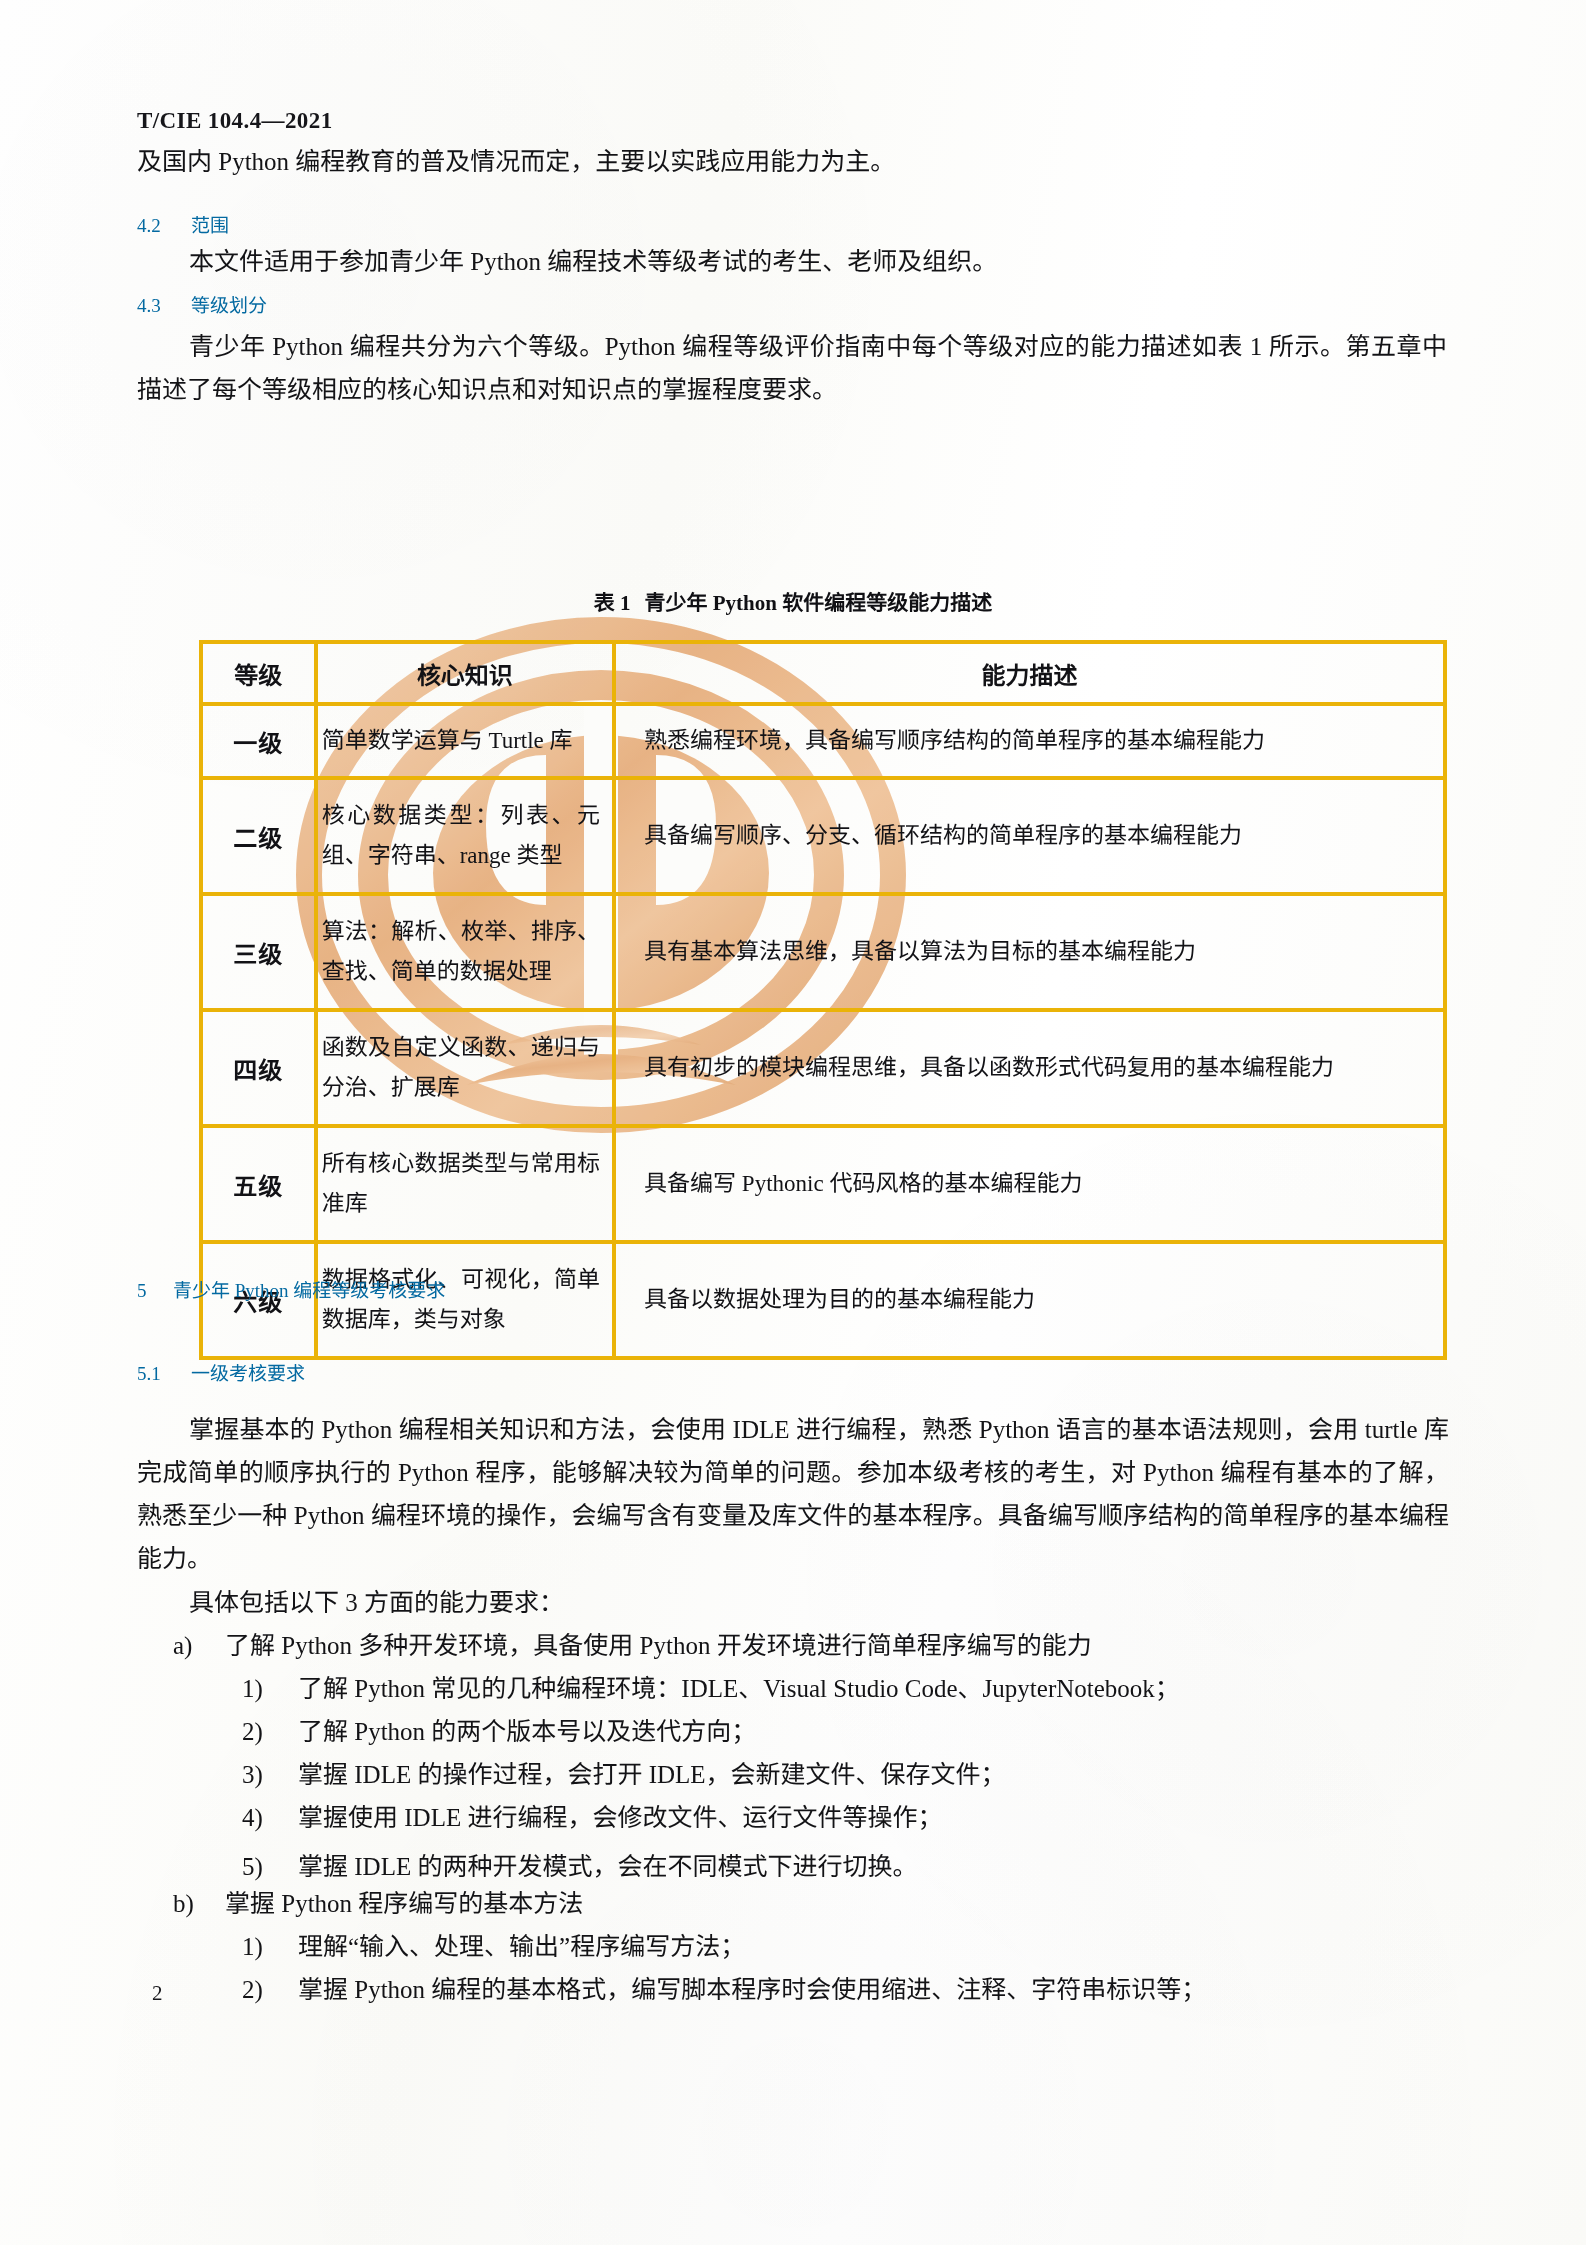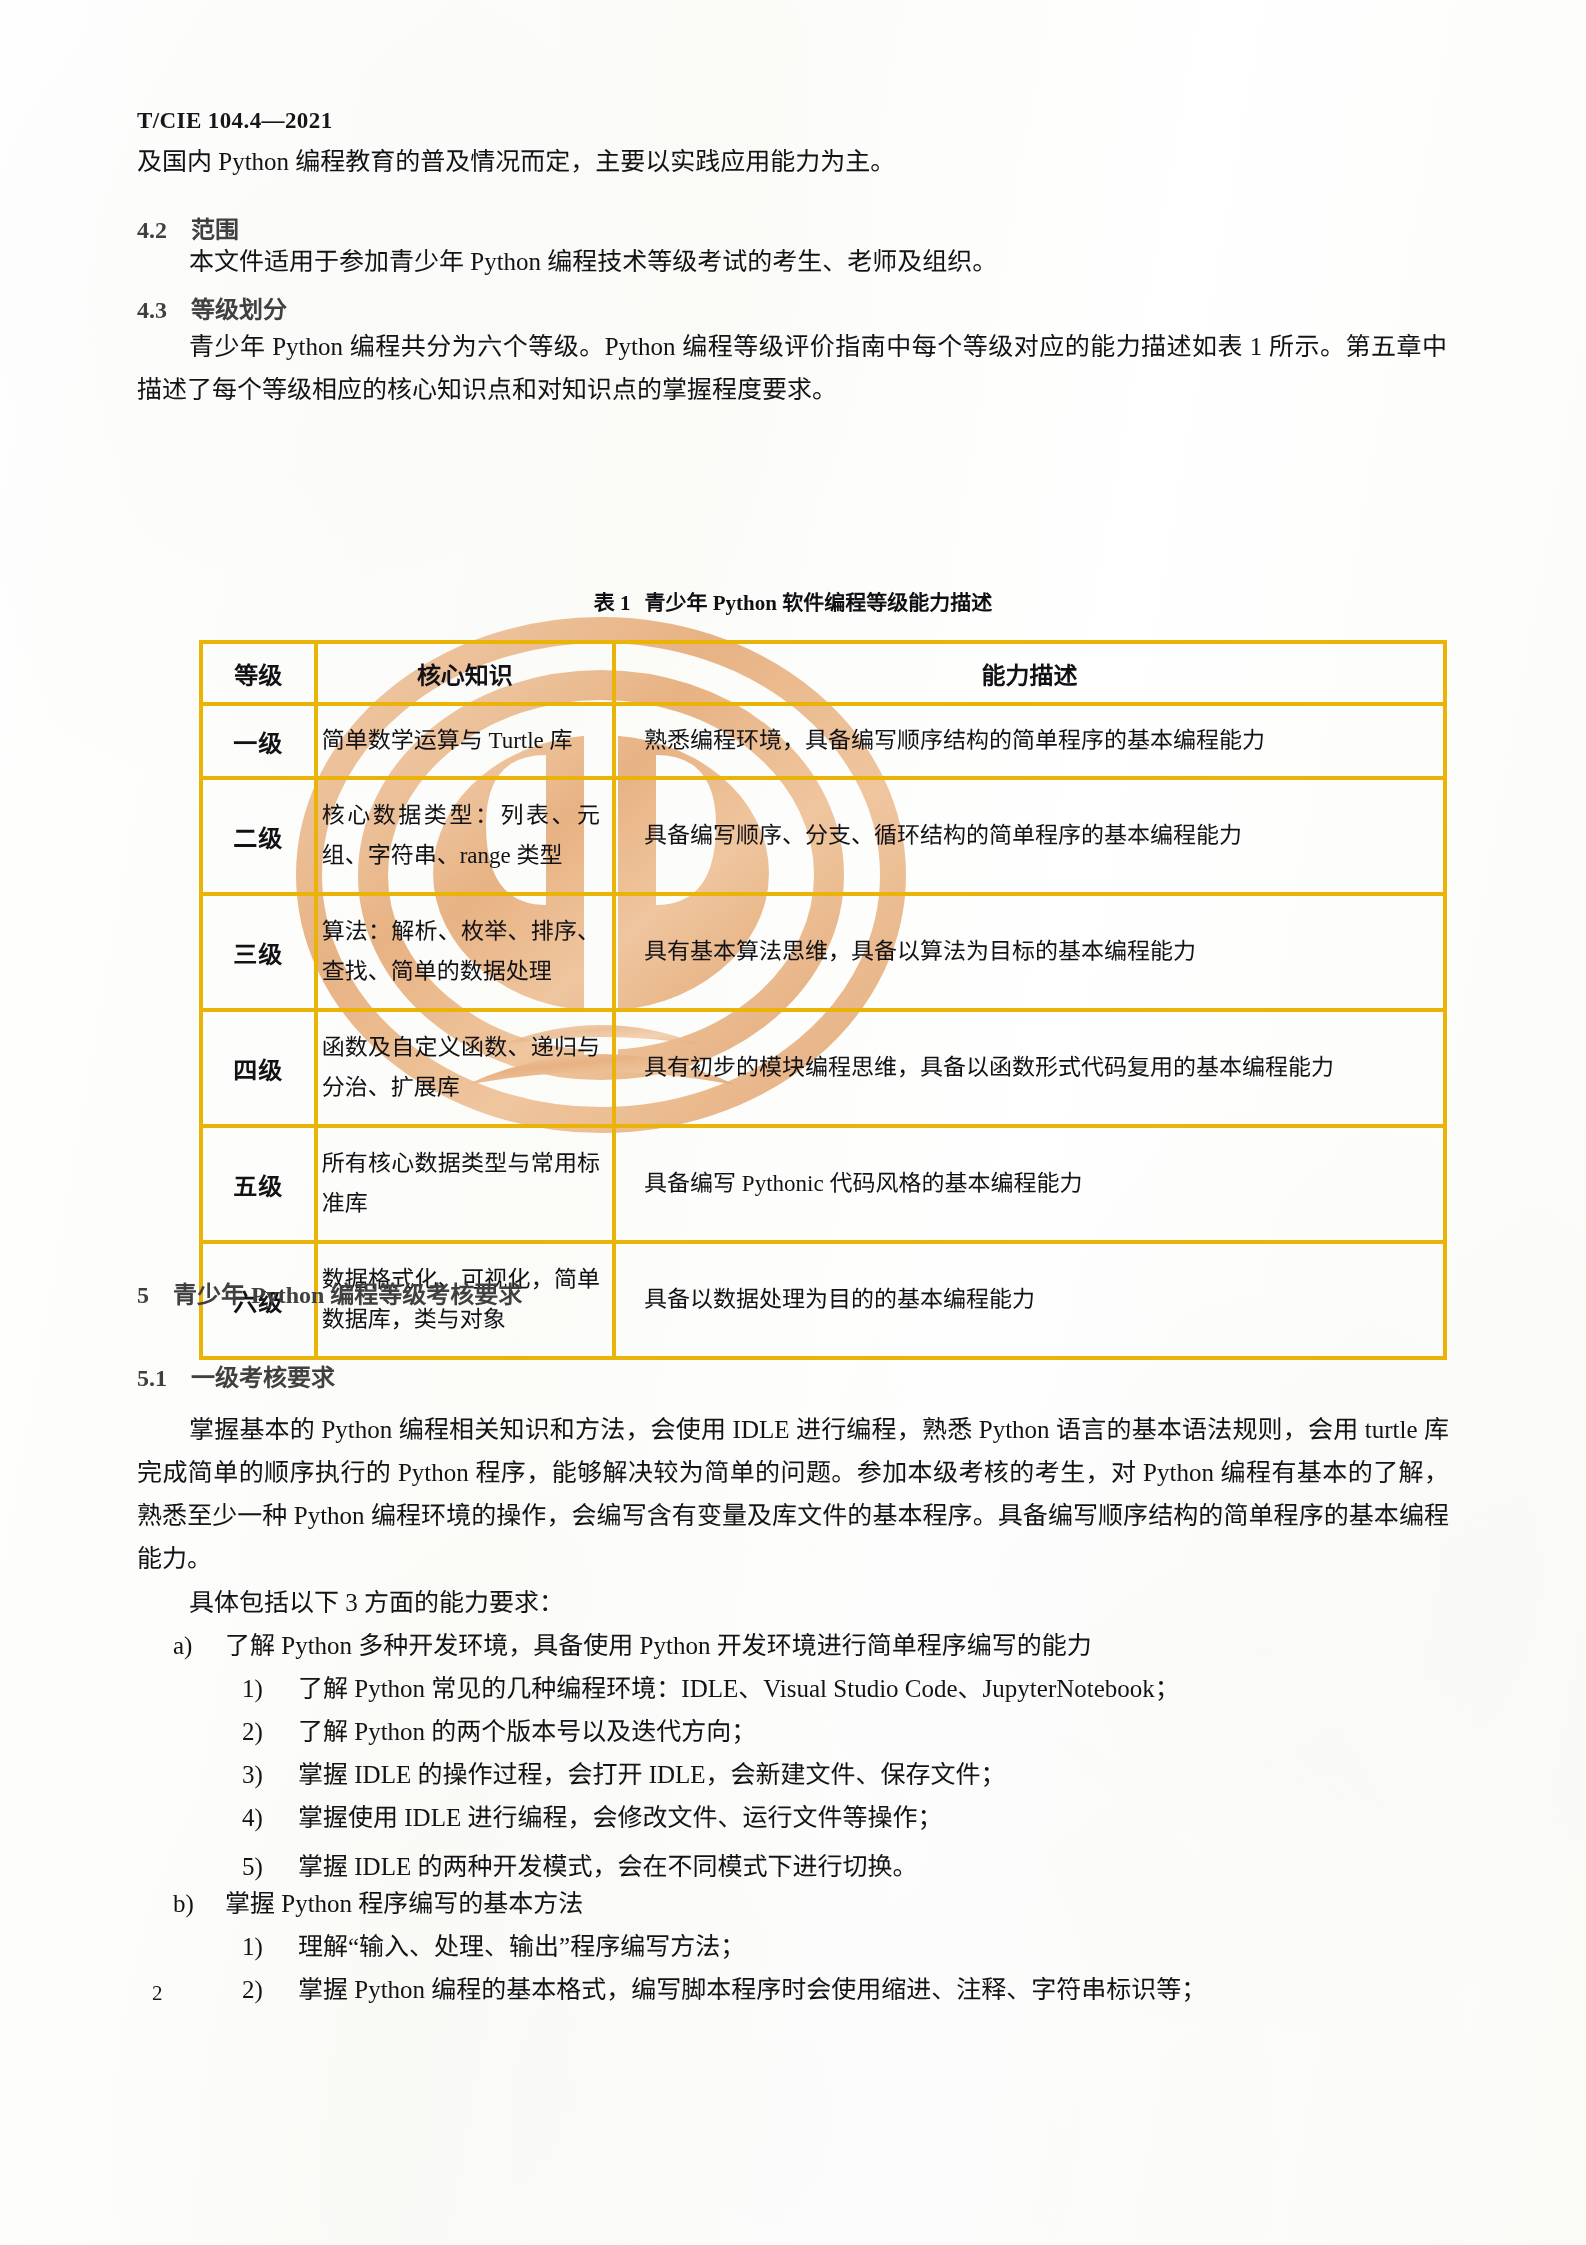--- a/index.html
+++ b/index.html
@@ -67,23 +67,23 @@
     position: absolute;
     font-size: 25px;
     line-height: 43px;
     color: #131316;
     font-family: "Liberation Serif", "DejaVu Serif", serif;
     text-align: justify;
     text-justify: inter-ideograph;
   }
   .heading {
     position: absolute;
-    font-weight: 700;
-    font-size: 24px;
-    color: #404040;
+    font-weight: 400;
+    font-size: 19px;
+    color: #0369a1;
     white-space: nowrap;
   }
   .heading .num {
     display: inline-block;
     min-width: 54px;
   }
   .heading .num-wide {
     display: inline-block;
     min-width: 36px;
   }

